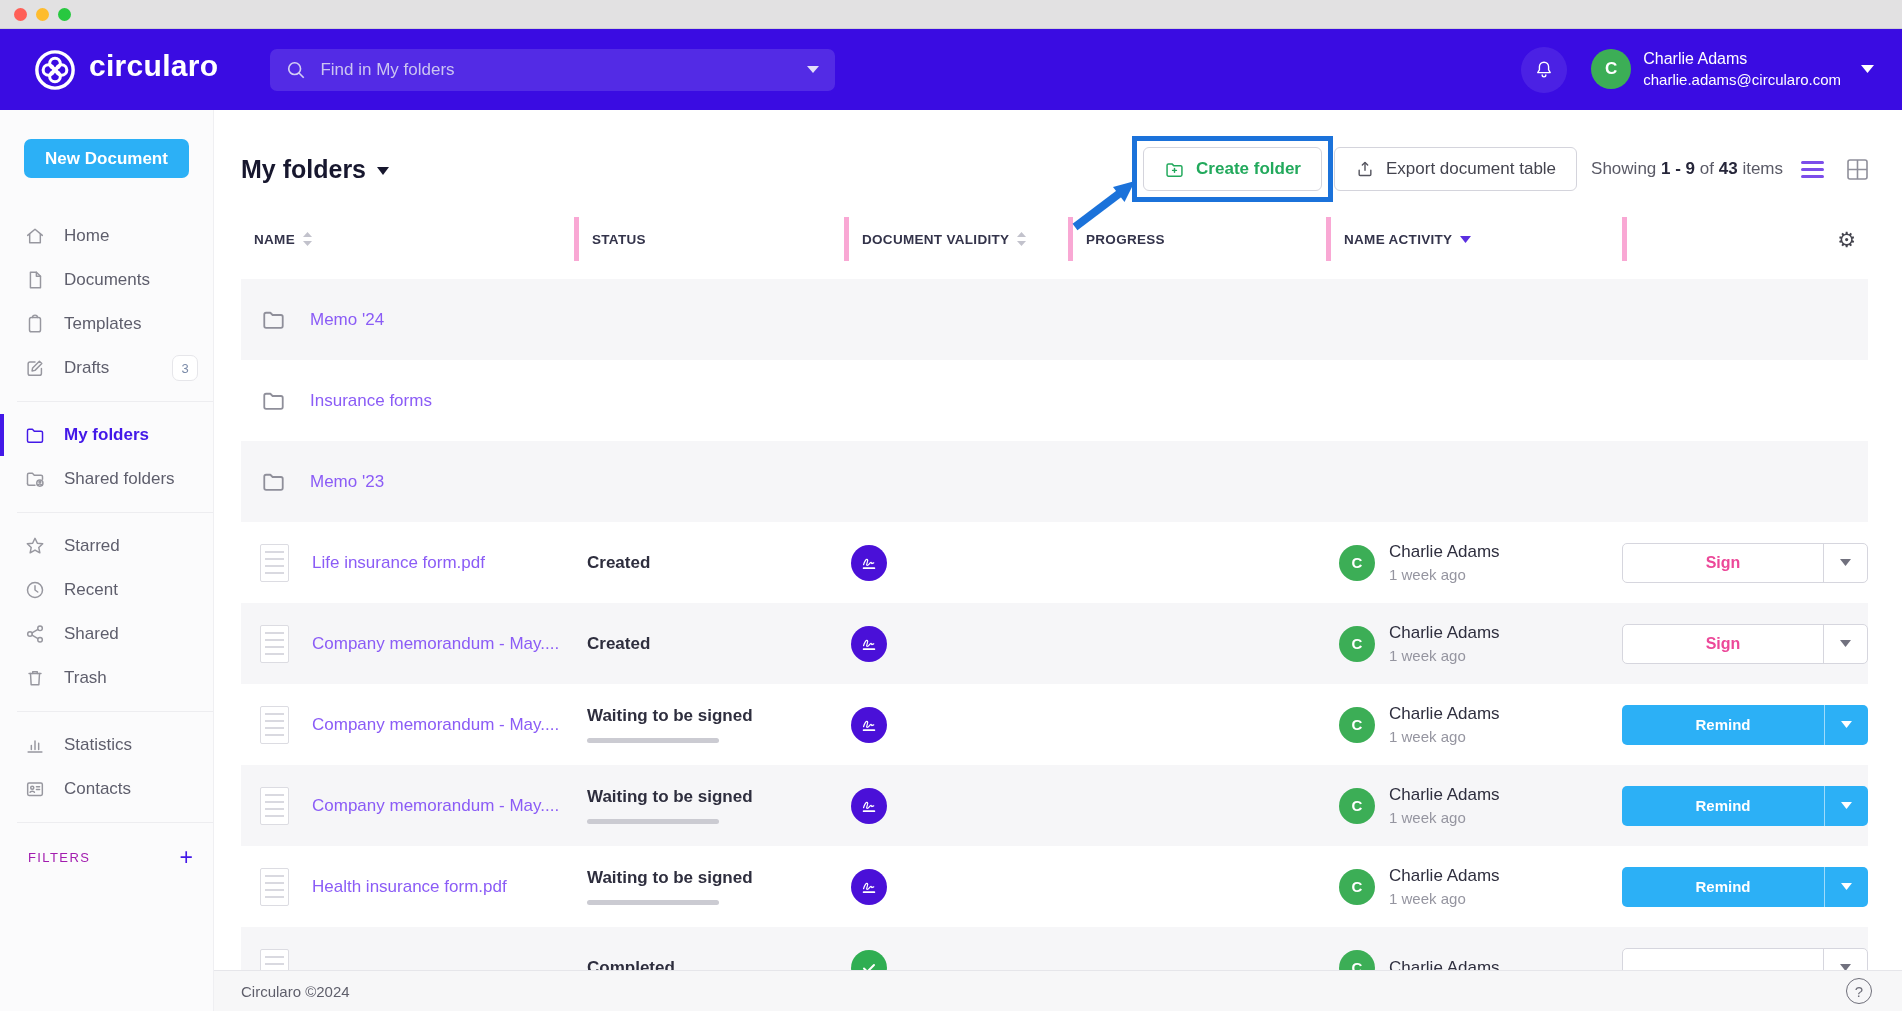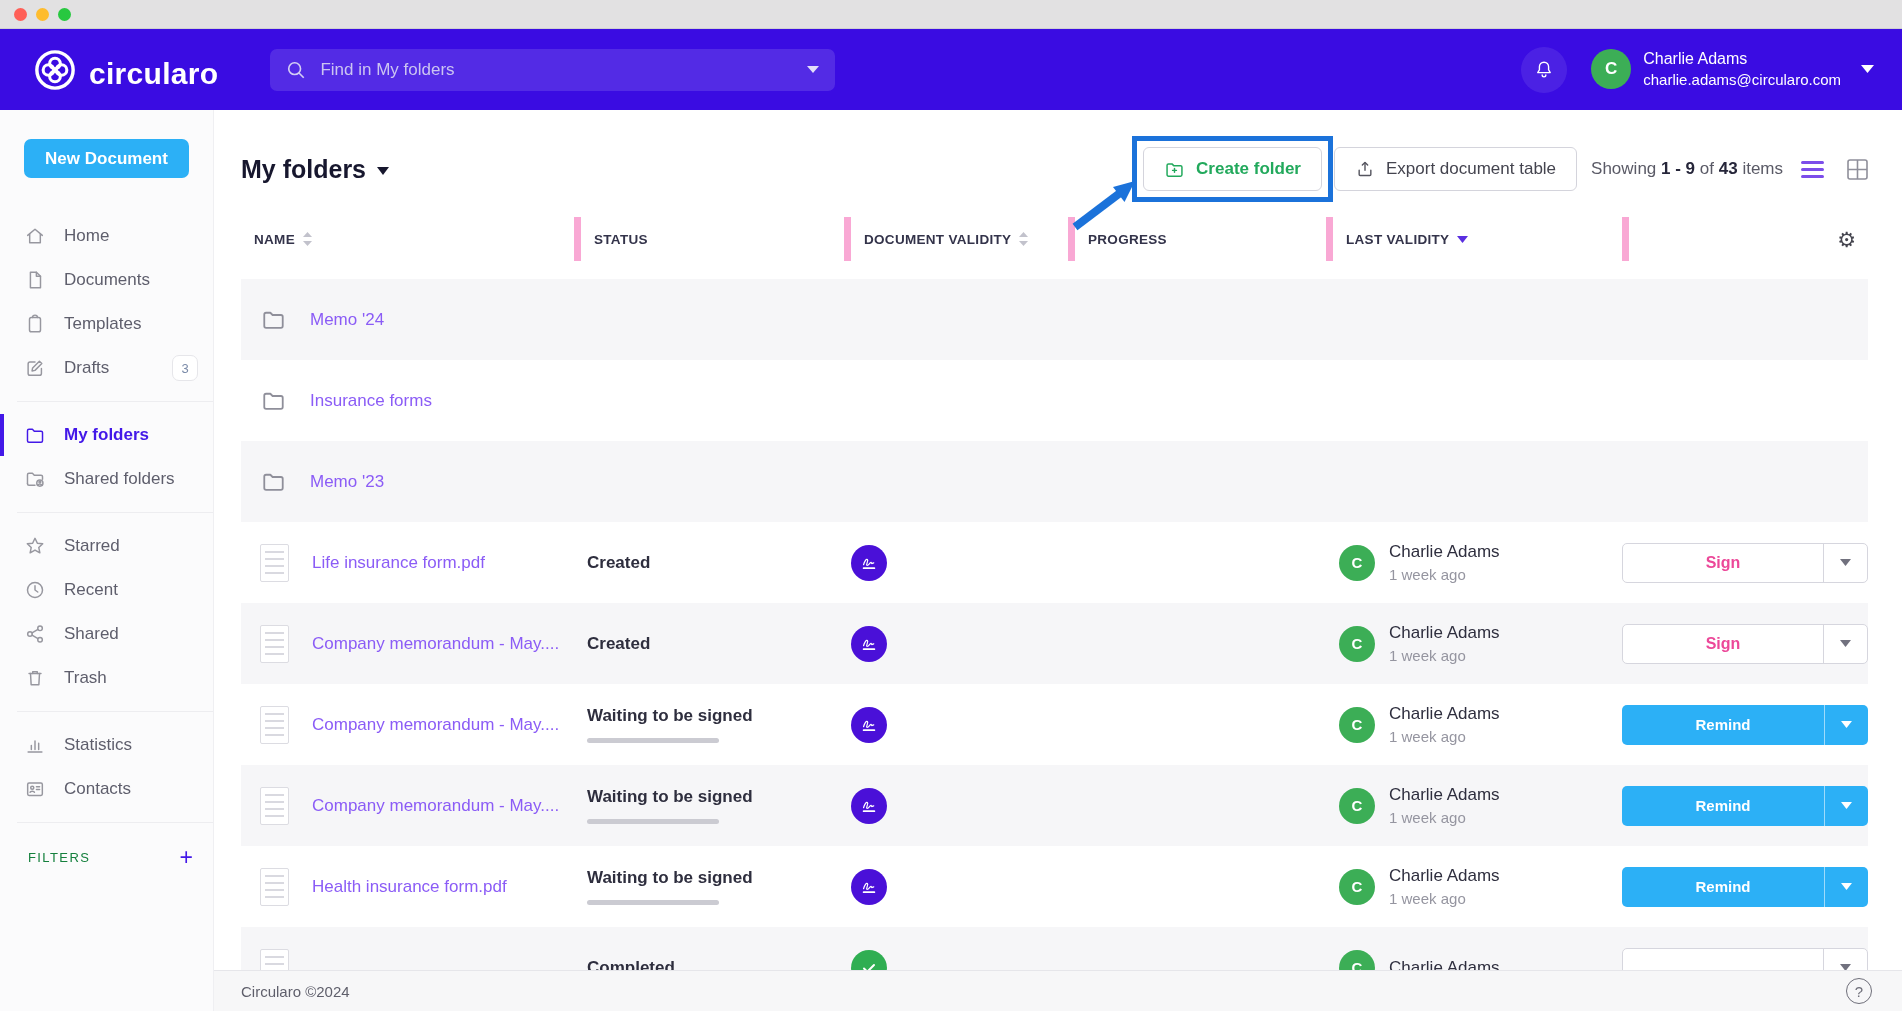--- a/index.html
+++ b/index.html
@@ -7,21 +7,21 @@
   body { font-family:"Liberation Sans", sans-serif; }
   .app { width:1902px; height:1011px; position:relative; background:#fff; overflow:hidden; }
 
   
   .titlebar { height:29px; background:#e2e1e2; border-bottom:1px solid #cfcfd2; display:flex; align-items:center; padding-left:14px; gap:9px; }
   .dot { width:13px; height:13px; border-radius:50%; }
   .dot.red{background:#ff5f57}.dot.yellow{background:#febc2e}.dot.green{background:#28c840}
 
   
   .header { height:81px; background:#3A0CE2; display:flex; align-items:center; padding:0 28px 0 34px; }
-  .brand { display:flex; align-items:flex-end; gap:13px; color:#fff; }
+  .brand { display:flex; align-items:flex-start; gap:13px; color:#fff; }
   .brand-name { font-size:30px; font-weight:700; letter-spacing:.3px; }
   .searchbar { width:565px; height:42px; margin-left:52px; background:rgba(255,255,255,.13); border-radius:7px; display:flex; align-items:center; padding:0 16px; gap:14px; }
   .searchbar input { flex:1; border:none; outline:none; background:transparent; color:#fff; font-size:17px; font-family:inherit; }
   .searchbar input::placeholder { color:#CBC4F1; }
   .header-right { margin-left:auto; display:flex; align-items:center; gap:24px; }
   .bell-btn { width:46px; height:46px; border-radius:50%; background:rgba(255,255,255,.09); display:flex; align-items:center; justify-content:center; border:none; cursor:pointer; }
   .user { display:flex; align-items:center; gap:12px; cursor:pointer; }
   .avatar { width:40px; height:40px; border-radius:50%; background:#3CAE56; color:#fff; font-size:17px; font-weight:700; display:flex; align-items:center; justify-content:center; }
   .user-texts { color:#fff; line-height:1.3; }
   .user-name { font-size:16px; }
@@ -33,21 +33,21 @@
   .sidebar { width:214px; flex:none; background:#FBFBFC; border-right:1px solid #EFEFF2; padding-top:29px; }
   .new-doc-btn { display:block; width:165px; height:39px; margin:0 0 36px 24px; background:#2CB0F6; color:#fff; border:none; border-radius:7px; font-size:17px; font-weight:700; font-family:inherit; cursor:pointer; }
   .nav-item { height:44px; display:flex; align-items:center; padding-left:24px; gap:18px; font-size:17px; color:#5E5E6C; position:relative; cursor:pointer; }
   .nav-item .icon { width:22px; height:22px; color:#97979F; display:flex; flex:none; }
   .nav-item.active { color:#4318E8; font-weight:700; }
   .nav-item.active .icon { color:#4318E8; }
   .nav-item.active::before { content:""; position:absolute; left:0; top:1px; bottom:1px; width:4px; background:#4318E8; }
   .badge { margin-left:auto; margin-right:15px; min-width:26px; height:26px; background:#fff; border:1px solid #E6E6EA; border-radius:7px; font-size:13px; color:#7A8AA8; display:flex; align-items:center; justify-content:center; }
   .side-divider { border:none; border-top:1px solid #EDEDF0; margin:11px 0 11px 17px; }
   .filters-row { display:flex; align-items:center; padding:12px 20px 0 28px; }
-  .filters-label { font-size:13px; letter-spacing:1.4px; color:#15803d; }
+  .filters-label { font-size:13px; letter-spacing:1.4px; color:#a21caf; }
   .filters-add { margin-left:auto; color:#4318E8; font-size:23px; line-height:1; background:none; border:none; cursor:pointer; }
 
   
   .main { flex:1; background:#fff; padding:0 34px 0 27px; }
   .page-head { display:flex; align-items:center; padding-top:37px; }
   .page-title { font-size:25px; font-weight:700; color:#17172E; display:flex; align-items:center; gap:11px; cursor:pointer; }
   .page-title svg { margin-top:3px; }
   .head-actions { margin-left:auto; display:flex; align-items:center; }
   .btn { height:44px; background:#fff; border:1px solid #D4D4DC; border-radius:6px; font-size:17px; font-family:inherit; display:inline-flex; align-items:center; gap:11px; padding:0 20px; color:#44444F; cursor:pointer; }
   .btn.create { color:#22A95C; font-weight:600; }
@@ -57,21 +57,21 @@
   .showing { font-size:17px; color:#5A5A66; margin-left:14px; white-space:nowrap; }
   .showing b { color:#26263A; }
   .view-icons { display:flex; align-items:center; gap:23px; margin-left:18px; }
   .view-btn { background:none; border:none; display:flex; cursor:pointer; padding:0; }
 
   
   .table { margin-top:26px; }
   .thead, .tr { display:grid; grid-template-columns:333px 270px 224px 258px 296px 246px; }
   .thead { height:44px; align-items:center; }
   .th { height:100%; display:flex; align-items:center; gap:8px; padding-left:13px; font-size:13.5px; font-weight:700; letter-spacing:.3px; color:#33334A; }
-  .th + .th { border-left:7px solid #f9a8d4; }
+  .th + .th { border-left:5px solid #f9a8d4; }
   .th.actions { justify-content:flex-end; padding-right:12px; }
   .gear { font-size:21px; color:#45454F; background:none; border:none; cursor:pointer; line-height:1; }
   .tbody { margin-top:18px; }
   .tr { height:81px; align-items:center; cursor:pointer; }
   .tr.striped { background:#F6F6F8; }
   .cell { padding-left:13px; }
   .cell-name { display:flex; align-items:center; gap:23px; padding-left:19px; font-size:17px; color:#8b5cf6; }
   .folder-ic { color:#8F8F9A; display:flex; }
   .doc-thumb { width:29px; height:38px; flex:none; background:#fff; border:1px solid #DCDCE2; border-radius:2px; position:relative; }
   .doc-thumb::before { content:""; position:absolute; left:4px; right:4px; top:6px; bottom:6px;
@@ -364,21 +364,21 @@
                 <svg width="9" height="14" viewBox="0 0 9 14" fill="#C2C2CC">
                   <polygon points="4.5,0 9,5 0,5"></polygon>
                   <polygon points="0,9 9,9 4.5,14"></polygon>
                 </svg>
               </span>
             </div>
             <div class="th">
               <span>PROGRESS</span>
             </div>
             <div class="th">
-              <span>LAST VALIDITY</span>
+              <span>NAME ACTIVITY</span>
               <span style="display:flex">
                 <svg width="11" height="7" viewBox="0 0 11 7" fill="#5A2FE0">
                   <polygon points="0,0 11,0 5.5,7"></polygon>
                 </svg>
               </span>
             </div>
             <div class="th actions">
               <button class="gear">⚙</button>
             </div>
           </div>

